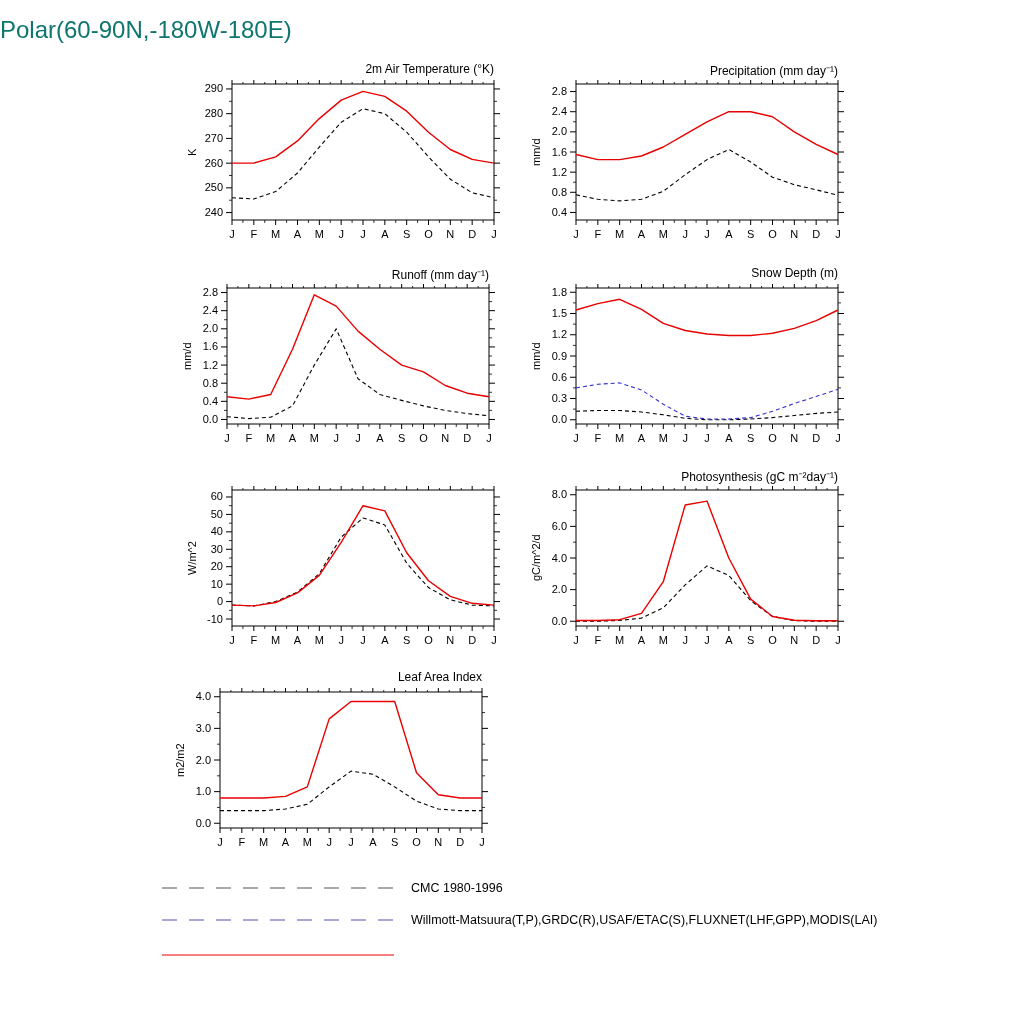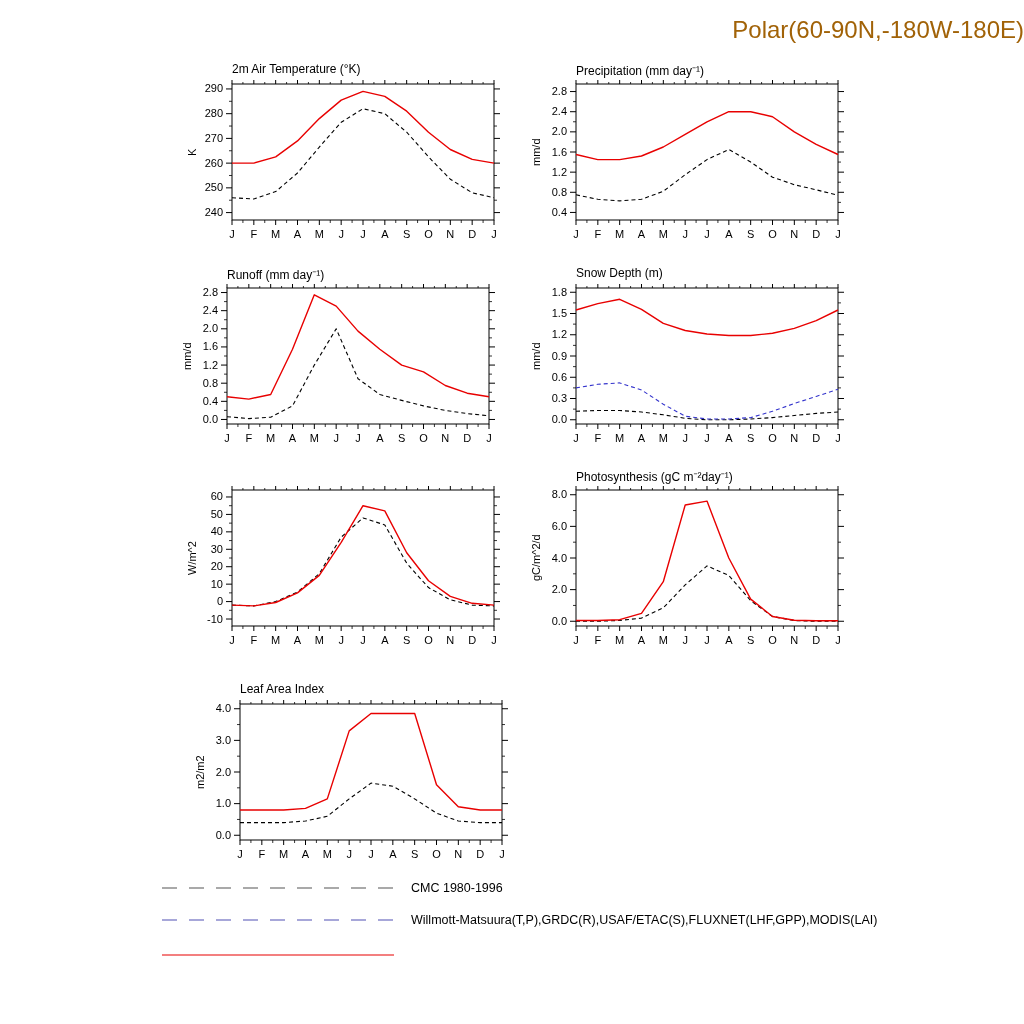--- a/index.html
+++ b/index.html
@@ -2,26 +2,26 @@
 <html><head>
 <meta charset="utf-8">
 <style>
   html,body { margin:0; padding:0; background:#fff; }
   .page {
     position:relative; width:1024px; height:1024px; background:#ffffff;
     font-family:"Liberation Sans", sans-serif; color:#000; overflow:hidden;
   }
   .main-title {
     position:absolute; top:16px; left:0; width:1024px;
-    text-align:right; font-size:24px; color:#a16207;
+    text-align:left; font-size:24px; color:#0f766e;
   }
   .chart { position:absolute; width:334px; height:196px; }
   .chart-title {
     position:absolute; top:4px; left:60px; width:262px;
-    text-align:left; font-size:12px; white-space:nowrap;
+    text-align:right; font-size:12px; white-space:nowrap;
   }
   .chart-ylabel {
     position:absolute; left:14px; top:26px; height:136px; width:14px;
     writing-mode:vertical-rl; transform:rotate(180deg);
     text-align:center; font-size:11px; white-space:nowrap;
   }
   .chart-plot { position:absolute; left:0; top:0; }
   svg text { font-family:"Liberation Sans", sans-serif; fill:#000; }
   .legend { position:absolute; left:160px; top:878px; }
   .legend-row { display:flex; align-items:center; height:20px; }
@@ -660,21 +660,21 @@
         <line x1="311.08333333333337" y1="26" x2="311.08333333333337" y2="24" stroke="#000" stroke-width="0.8"></line>
         <line x1="322" y1="162" x2="322" y2="167" stroke="#000"></line>
         <line x1="322" y1="26" x2="322" y2="22" stroke="#000"></line>
         <text x="322" y="180" text-anchor="middle" font-size="11">J</text>
         <rect x="60" y="26" width="262" height="136" fill="none" stroke="#000" stroke-width="1"></rect>
         <polyline points="60.0,157.3 81.8,157.3 103.7,156.5 125.5,154.1 147.3,143.8 169.2,120.9 191.0,101.9 212.8,111.4 234.7,136.7 256.5,152.5 278.3,156.5 300.2,157.3 322.0,157.3" fill="none" stroke="#000000" stroke-width="1.1" stroke-linejoin="round" stroke-dasharray="4 3"></polyline>
         <polyline points="60.0,156.5 81.8,156.5 103.7,155.7 125.5,149.3 147.3,117.7 169.2,41.0 191.0,37.1 212.8,94.0 234.7,135.1 256.5,152.5 278.3,156.3 300.2,156.8 322.0,156.8" fill="none" stroke="#e80000" stroke-width="1.4" stroke-linejoin="round"></polyline>
       </svg>
   </div>
 
-  <div class="chart" style="left:180px; top:666px;margin-top:12px;">
+  <div class="chart" style="left:160px; top:666px;">
     <div class="chart-title">Leaf Area Index</div>
     <div class="chart-ylabel">m2/m2</div>
     <svg class="chart-plot" width="334" height="196">
         <line x1="57" y1="141.4418604651163" x2="60" y2="141.4418604651163" stroke="#000" stroke-width="0.8"></line>
         <line x1="322" y1="141.4418604651163" x2="325" y2="141.4418604651163" stroke="#000" stroke-width="0.8"></line>
         <line x1="57" y1="109.8139534883721" x2="60" y2="109.8139534883721" stroke="#000" stroke-width="0.8"></line>
         <line x1="322" y1="109.8139534883721" x2="325" y2="109.8139534883721" stroke="#000" stroke-width="0.8"></line>
         <line x1="57" y1="78.18604651162792" x2="60" y2="78.18604651162792" stroke="#000" stroke-width="0.8"></line>
         <line x1="322" y1="78.18604651162792" x2="325" y2="78.18604651162792" stroke="#000" stroke-width="0.8"></line>
         <line x1="57" y1="46.55813953488374" x2="60" y2="46.55813953488374" stroke="#000" stroke-width="0.8"></line>

